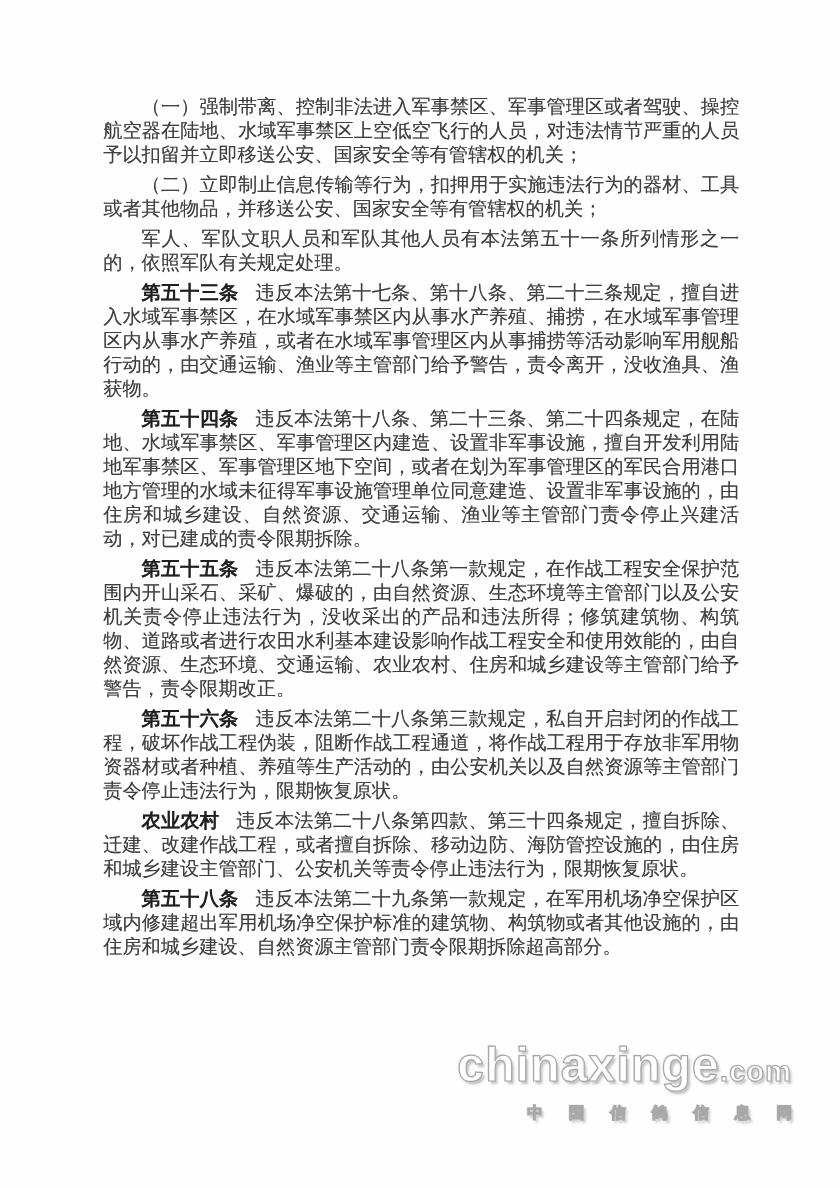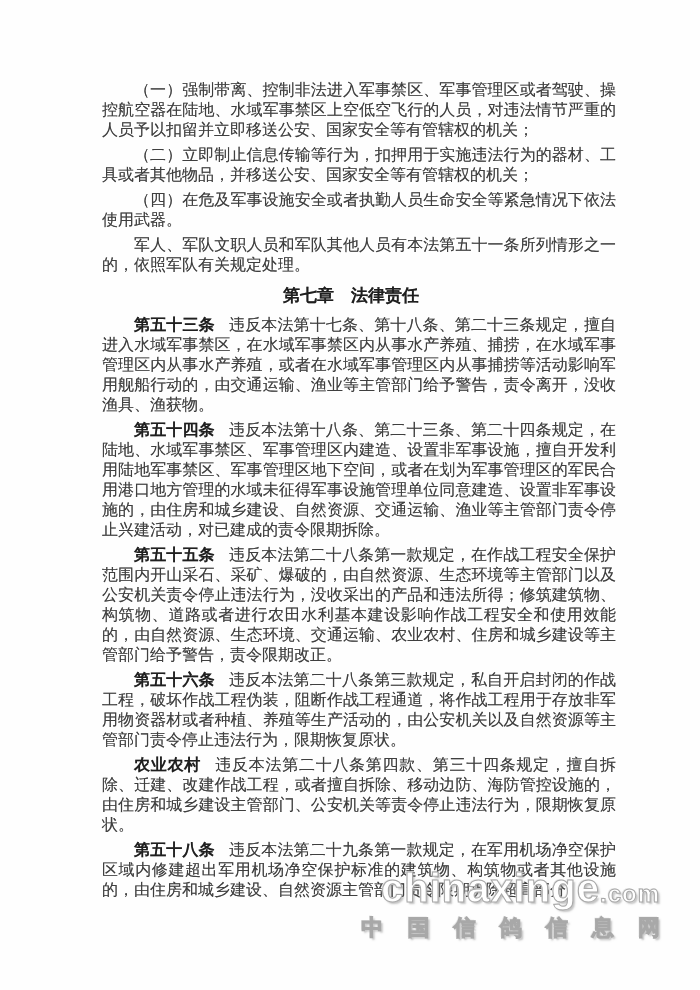--- a/index.html
+++ b/index.html
@@ -24,21 +24,21 @@
     position: absolute;
     top: 80px;
     left: 86px;
     width: 530px;
     color: #3f3f3f;
     font-size: 16px;
     line-height: 20px;
     text-align: justify;
   }
   .para {
-    margin: 0 0 5px 16px;
+    margin: 0 0 5px 0;
     text-indent: 2em;
     text-shadow: 0 0 0.4px rgba(63,63,63,0.55);
   }
   .chapter {
     margin: 10px 0 8px 0;
     text-align: center;
     font-weight: bold;
     color: #1f1f1f;
     font-size: 17px;
     line-height: 22px;
@@ -68,21 +68,21 @@
     font-size: 40px;
     line-height: 40px;
     letter-spacing: 1px;
     white-space: nowrap;
   }
   .wm-tld {
     font-size: 24px;
   }
   .wm-line2 {
     margin-top: 2px;
-    font-size: 22px;
+    font-size: 13px;
     line-height: 24px;
     letter-spacing: 9px;
     margin-right: -9px; 
     white-space: nowrap;
   }
 </style>
 </head>
 <body>
 
 <div class="page">
@@ -91,29 +91,25 @@
 
     <p class="para">
       <span>（一）强制带离、控制非法进入军事禁区、军事管理区或者驾驶、操控航空器在陆地、水域军事禁区上空低空飞行的人员，对违法情节严重的人员予以扣留并立即移送公安、国家安全等有管辖权的机关；</span>
     </p>
 
     <p class="para">
       <span>（二）立即制止信息传输等行为，扣押用于实施违法行为的器材、工具或者其他物品，并移送公安、国家安全等有管辖权的机关；</span>
     </p>
 
 
-    <p class="para">
-      <span>（四）在危及军事设施安全或者执勤人员生命安全等紧急情况下依法使用武器。</span>
-    </p>
 
     <p class="para">
       <span>军人、军队文职人员和军队其他人员有本法第五十一条所列情形之一的，依照军队有关规定处理。</span>
     </p>
 
-    <h2 class="chapter">第七章　法律责任</h2>
 
     <p class="para">
       <span class="article-number">第五十三条</span><span>违反本法第十七条、第十八条、第二十三条规定，擅自进入水域军事禁区，在水域军事禁区内从事水产养殖、捕捞，在水域军事管理区内从事水产养殖，或者在水域军事管理区内从事捕捞等活动影响军用舰船行动的，由交通运输、渔业等主管部门给予警告，责令离开，没收渔具、渔获物。</span>
     </p>
 
     <p class="para">
       <span class="article-number">第五十四条</span><span>违反本法第十八条、第二十三条、第二十四条规定，在陆地、水域军事禁区、军事管理区内建造、设置非军事设施，擅自开发利用陆地军事禁区、军事管理区地下空间，或者在划为军事管理区的军民合用港口地方管理的水域未征得军事设施管理单位同意建造、设置非军事设施的，由住房和城乡建设、自然资源、交通运输、渔业等主管部门责令停止兴建活动，对已建成的责令限期拆除。</span>
     </p>
 
     <p class="para">

